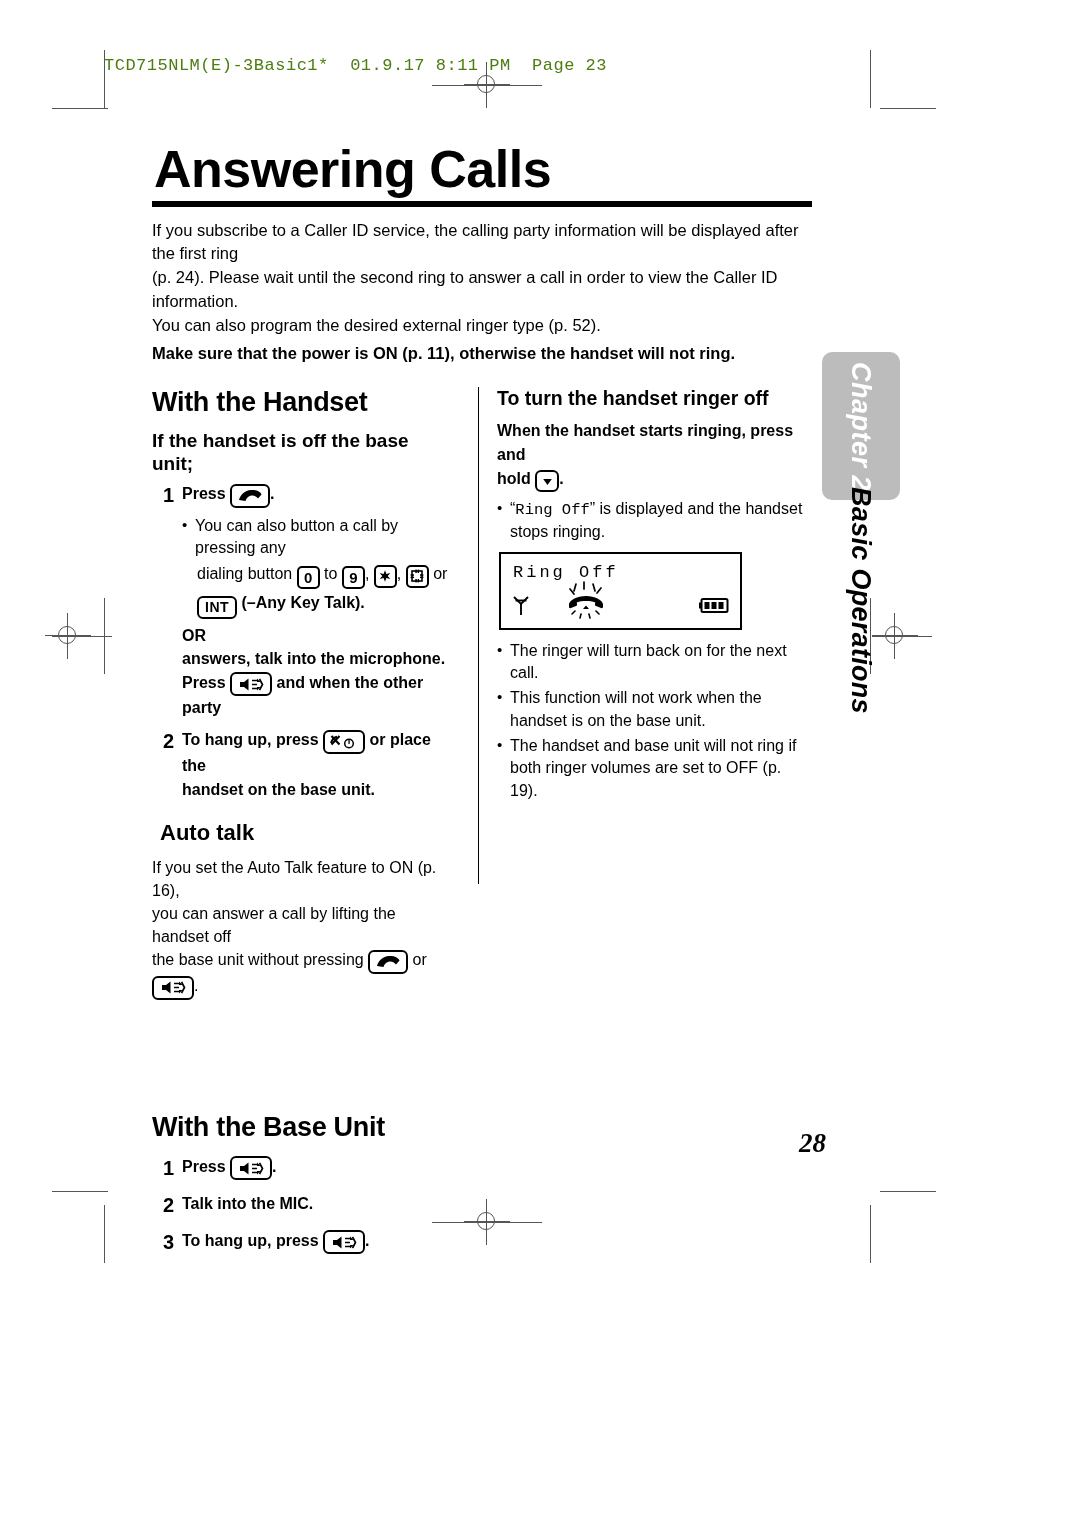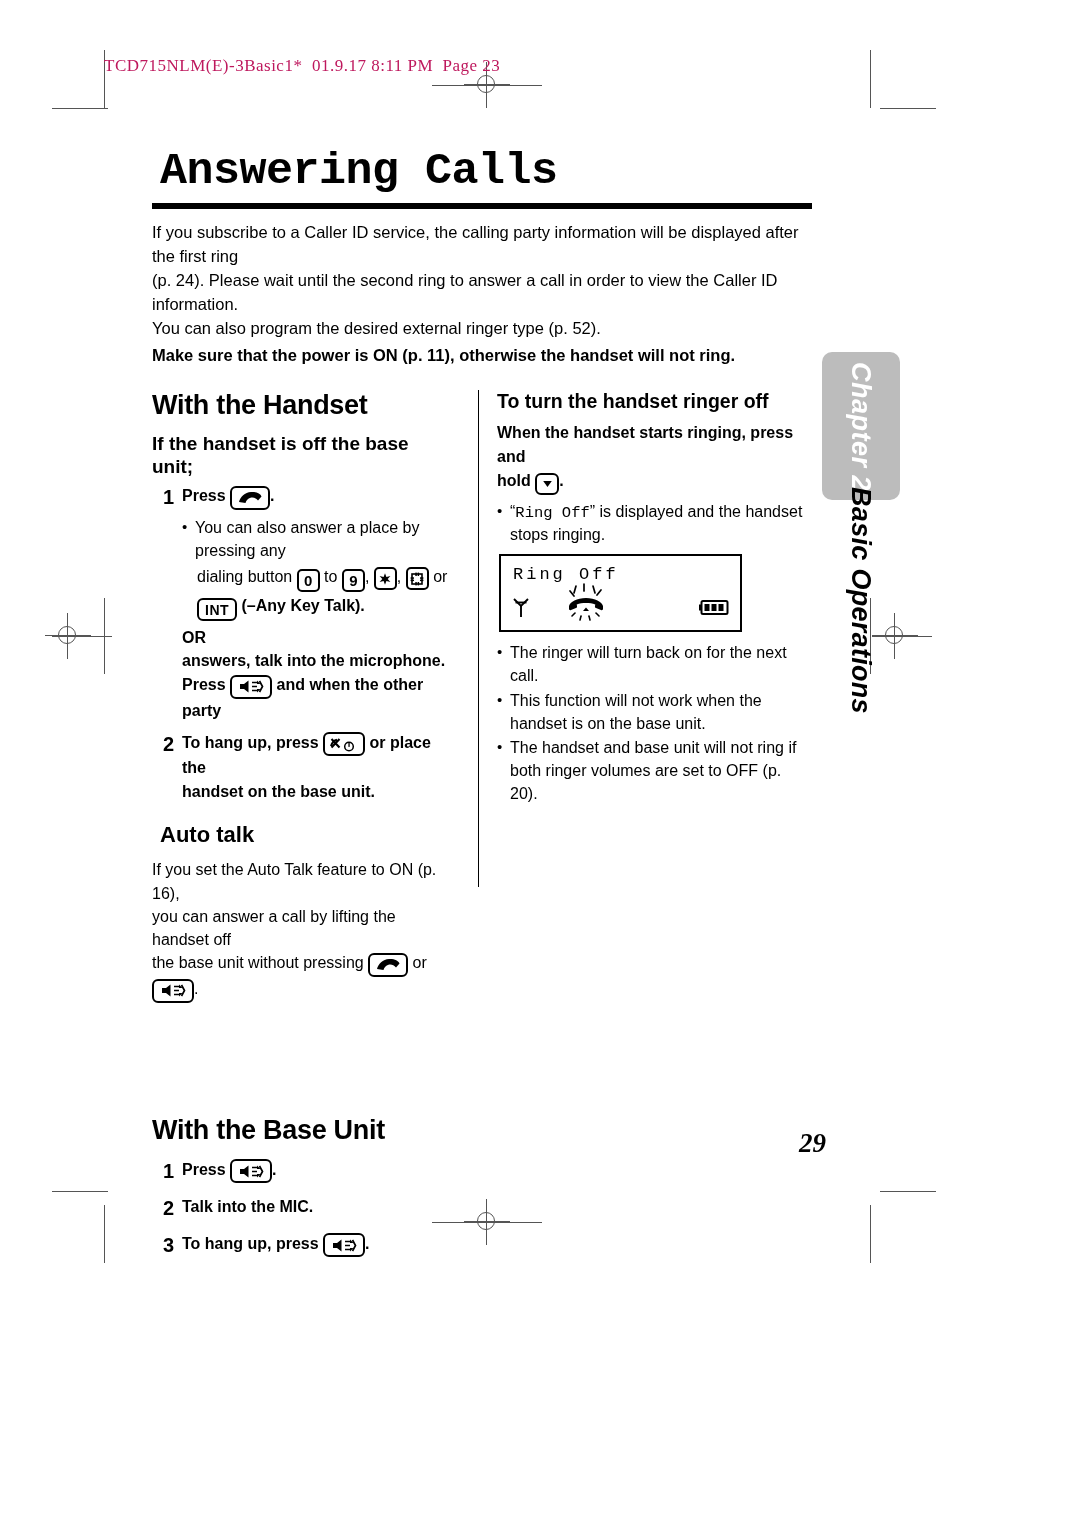--- a/index.html
+++ b/index.html
@@ -25,41 +25,40 @@
     width: 18px; height: 18px; border: 1px solid #555; border-radius: 50%;
     box-sizing: border-box;
   }
   .regmark .rv { position: absolute; left: 22px; top: 0; width: 1px; height: 46px; background: #555; }
   .regmark .rh { position: absolute; left: 0; top: 22px; width: 46px; height: 1px; background: #555; }
 
   
   .slug {
     position: absolute;
     left: 104px; top: 56px;
-    font-family: Liberation Serif, serif;
+    font-family: Liberation Mono, monospace;
     font-size: 17px;
     letter-spacing: 0.5px;
     white-space: pre;
-    color: #be185d;
+    color: #4d7c0f;
   }
 
   
   .page {
     position: absolute;
     left: 152px; top: 140px;
     width: 660px;
   }
 
   h1.title {
-    font-size: 45px;
-    font-weight: bold;
-    margin: 8px;
+    font-size: 52px;
+    font-weight: bold;
+    margin: 2px;
     letter-spacing: -0.5px;
     line-height: 1.05;
-    font-family: Liberation Mono, monospace;
   }
   .title-rule {
     height: 6px;
     background: #000;
     margin-top: 4px;
     margin-bottom: 12px;
     width: 660px;
   }
 
   .intro p {
@@ -310,21 +309,21 @@
             <svg width="26" height="14" viewBox="0 0 26 14">
               <path d="M2 11 C3 6 8 1.5 14 1 C19 0.6 23.5 2.5 24.5 5.5 L21 9.5 C19 7 16 6 13.5 6.8 C11 7.6 9 9.5 8.5 12 Z" fill="#000"></path>
             </svg>
           </span><span>.</span>
         </div>
       </div>
 
       <div class="indent">
         <ul class="bullets">
           <li>
-            <span>You can also answer a place by pressing any</span>
+            <span>You can also button a call by pressing any</span>
           </li>
         </ul>
         <div class="bodytext indent2" style="margin-left:15px;">
           <span>dialing button</span>
           <span class="key sq">0</span><span></span>
           <span>to</span>
           <span class="key sq">9</span><span>,</span>
           <span class="key sq">
             <svg width="14" height="14" viewBox="0 0 14 14">
               <path d="M7 1.2 L8.4 5.1 L12.4 4.1 L9.7 7 L12.4 9.9 L8.4 8.9 L7 12.8 L5.6 8.9 L1.6 9.9 L4.3 7 L1.6 4.1 L5.6 5.1 Z" fill="#000"></path>
@@ -469,21 +468,21 @@
             <rect x="5.5" y="4" width="5" height="7" fill="#000"></rect>
             <rect x="12.5" y="4" width="5" height="7" fill="#000"></rect>
             <rect x="19.5" y="4" width="5" height="7" fill="#000"></rect>
           </svg>
         </div>
       </div>
 
       <ul class="bullets">
         <li>The ringer will turn back on for the next call.</li>
         <li>This function will not work when the handset is on the base unit.</li>
-        <li>The handset and base unit will not ring if both ringer volumes are set to OFF (p. 20).</li>
+        <li>The handset and base unit will not ring if both ringer volumes are set to OFF (p. 19).</li>
       </ul>
 
     </div>
   </div>
 
   <div style="margin-top:112px;">
     <h2 class="sec">With the Base Unit</h2>
 
     <div class="step" style="margin-bottom:10px;">
       <div class="num">1</div>
@@ -526,13 +525,13 @@
 </div>
 
 <div class="tab-box"></div>
 <div class="tab-chapter">
   <span>Chapter 2</span>
 </div>
 <div class="tab-basic">
   <span>Basic Operations</span>
 </div>
 
-<div class="pagenum">29</div>
+<div class="pagenum">28</div>
 
 </body></html>

